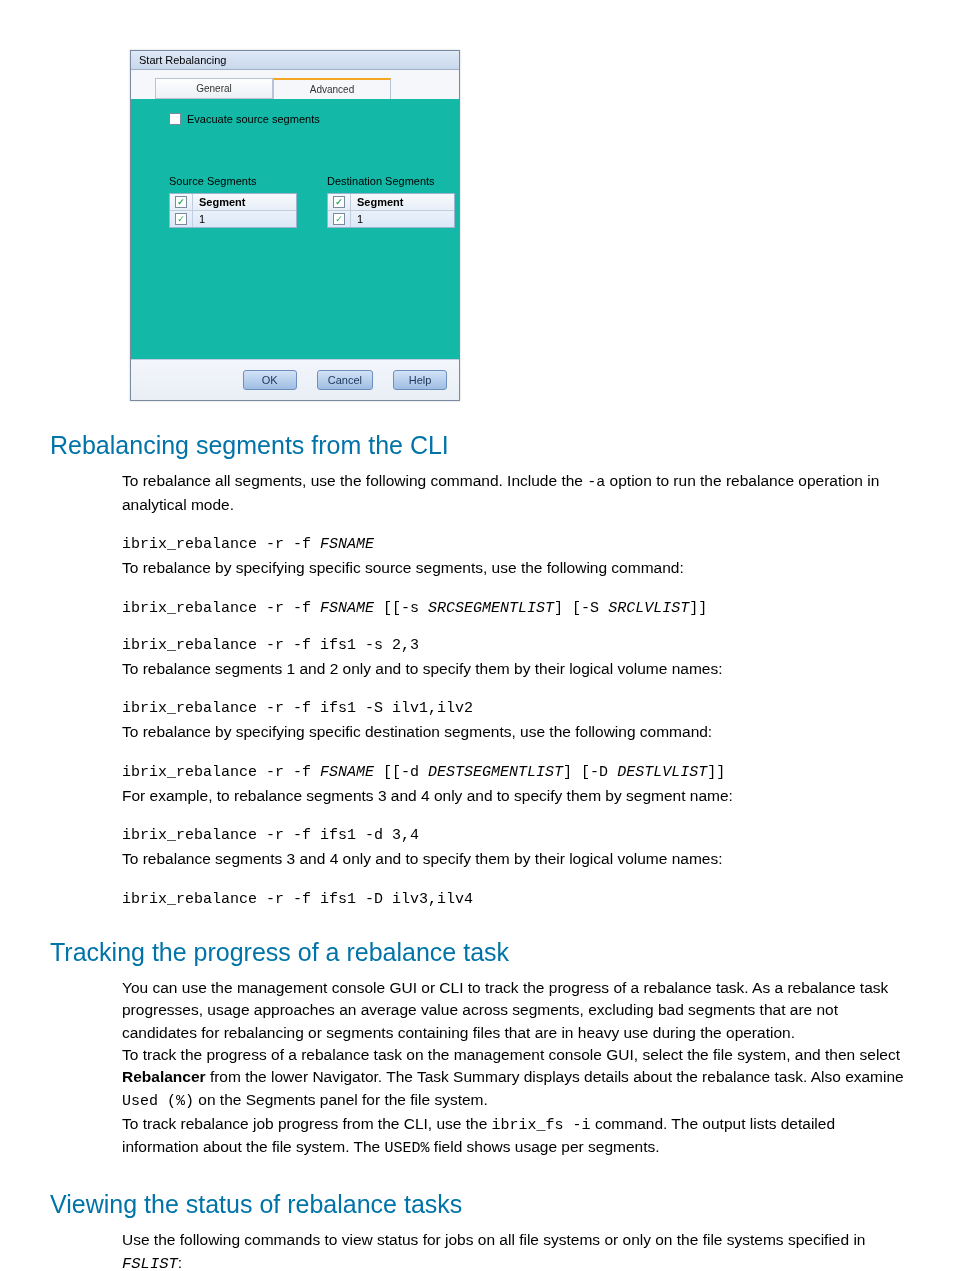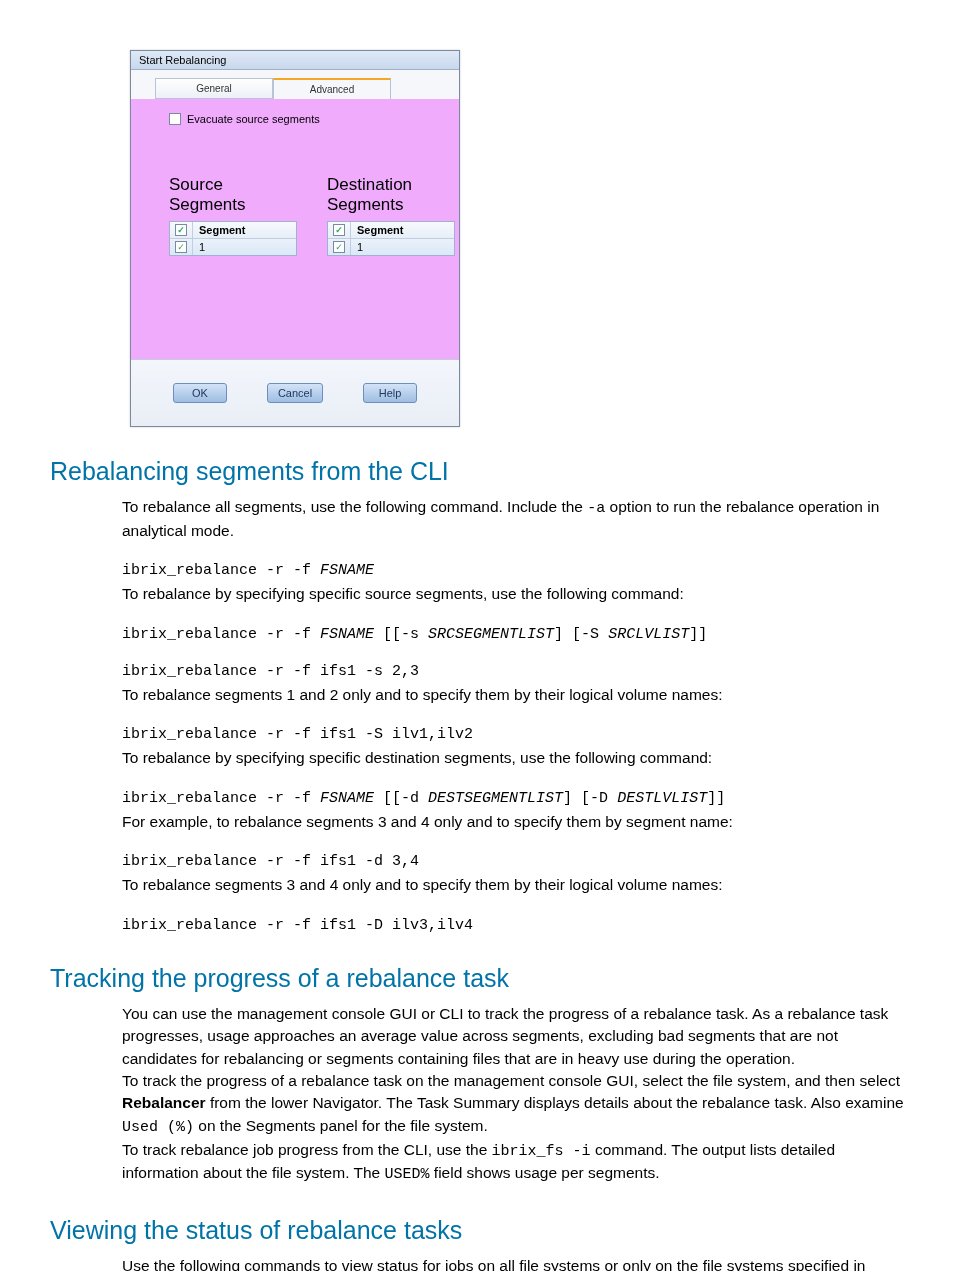--- a/index.html
+++ b/index.html
@@ -9,21 +9,21 @@
     width: 954px;
     margin: 0 auto;
     padding: 50px 50px 30px 50px;
     color: #000;
     font-size: 15px;
   }
   .dialog {
     width: 330px;
     margin-left: 80px;
     border: 1px solid #7a8aa0;
-    background: #f0abfc;
+    background: #14b8a6;
     font-size: 11px;
     box-shadow: 0 0 2px rgba(0,0,0,0.2);
   }
   .dialog-title {
     background: linear-gradient(#dfe9f7, #c8d8ec);
     border-bottom: 1px solid #a0b0c8;
     padding: 3px 8px;
     font-size: 11px;
     color: #000;
   }
@@ -55,21 +55,21 @@
     min-height: 260px;
   }
   .chk-row { display: flex; align-items: flex-end; gap: 6px; margin-bottom: 50px; }
   .fake-chk {
     width: 12px; height: 12px; border: 1px solid #7a8aa0; background: #fff;
     display: inline-flex; align-items: center; justify-content: center;
     font-size: 9px; color: #2a5;
   }
   .seg-columns { display: flex; gap: 30px; }
   .seg-col { flex: 0 0 128px; }
-  .seg-col-title { font-size: 17px; margin-bottom: 6px; color: #000; }
+  .seg-col-title { font-size: 11px; margin-bottom: 6px; color: #000; }
   .seg-table {
     border: 1px solid #9fb3d0;
     background: #fff;
     width: 100%;
     font-size: 11px;
   }
   .seg-head, .seg-row {
     display: flex; align-items: center;
   }
   .seg-head {
@@ -77,24 +77,24 @@
     border-bottom: 1px solid #c0cee0;
     font-weight: bold;
   }
   .seg-row {
     background: linear-gradient(#eaf1fb,#dce8f7);
   }
   .seg-cell-chk { width: 22px; display:flex; align-items:center; justify-content:center; padding:2px 0; }
   .seg-cell-txt { flex:1; padding: 2px 6px; border-left:1px solid #c0cee0; }
   .dialog-buttons {
     border-top: 1px solid #c0cee0;
-    padding: 23px 12px;
+    padding: 10px 12px;
     display: flex;
-    gap: 40px;
-    justify-content: center;
+    gap: 20px;
+    justify-content: flex-end;
     background: linear-gradient(#f3f6fb,#e9eef6);
   }
   .dlg-btn {
     min-width: 54px;
     padding: 3px 10px;
     font-size: 11px;
     text-align: center;
     border: 1px solid #6d8fbf;
     border-radius: 3px;
     background: linear-gradient(#d3e3f7,#9fbde2);

